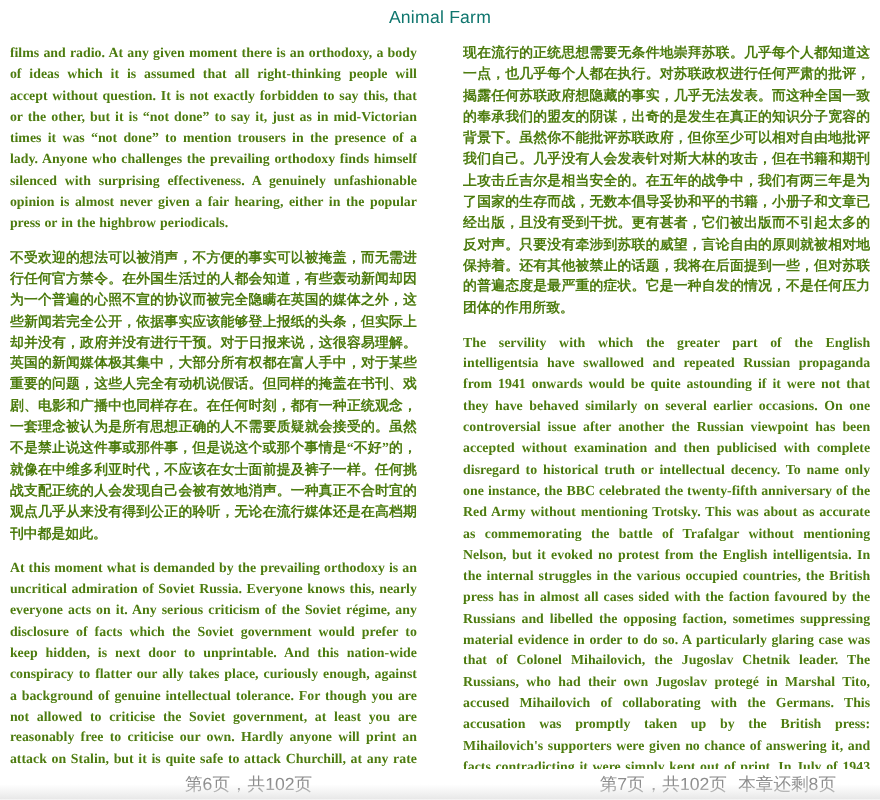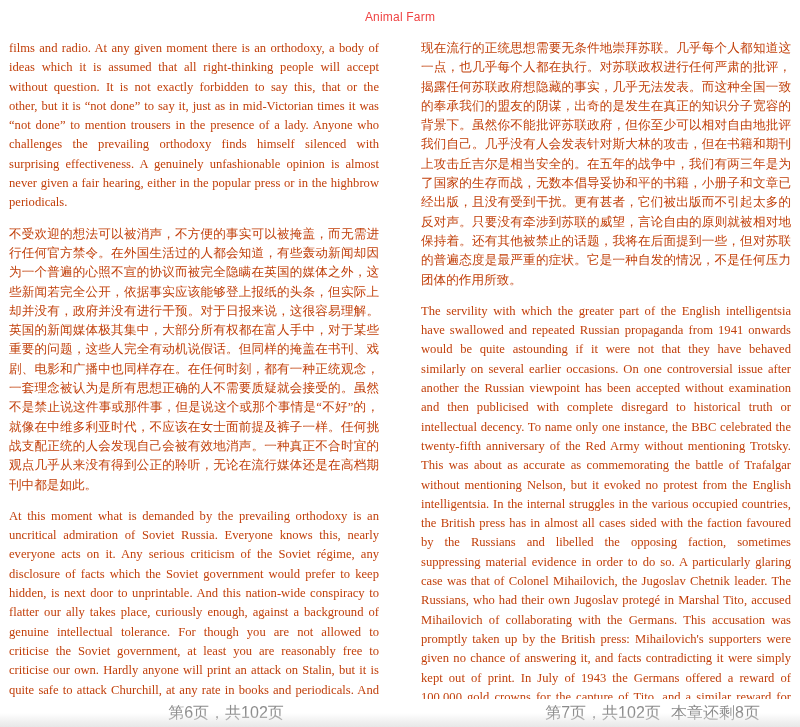--- a/index.html
+++ b/index.html
@@ -15,41 +15,42 @@
     background: #ffffff;
   }
   .book-header {
     height: 34px;
     display: flex;
     align-items: center;
     justify-content: center;
   }
   .book-title {
     font-family: "Liberation Sans", "DejaVu Sans", sans-serif;
-    font-size: 12px;
-    color: #ef4444;
+    font-size: 16px;
+    color: #0f766e;
     letter-spacing: 0.2px;
   }
   .spread {
     display: flex;
     padding: 5px 9px 0 9px;
     gap: 42px;
   }
   .page {
     width: 370px;
     height: 660px;
     overflow: hidden;
   }
   .page p {
     font-size: 12.6px;
     line-height: 19.3px;
-    color: #c2410c;
+    color: #4d7c0f;
     text-align: justify;
     margin-bottom: 12px;
     word-spacing: 0.5px;
+    font-weight: bold;
   }
   .page p.cjk {
     text-align: justify;
     text-justify: inter-ideograph;
   }
   .footer-row {
     position: absolute;
     left: 0; right: 0;
     bottom: 8px;
     height: 16px;

